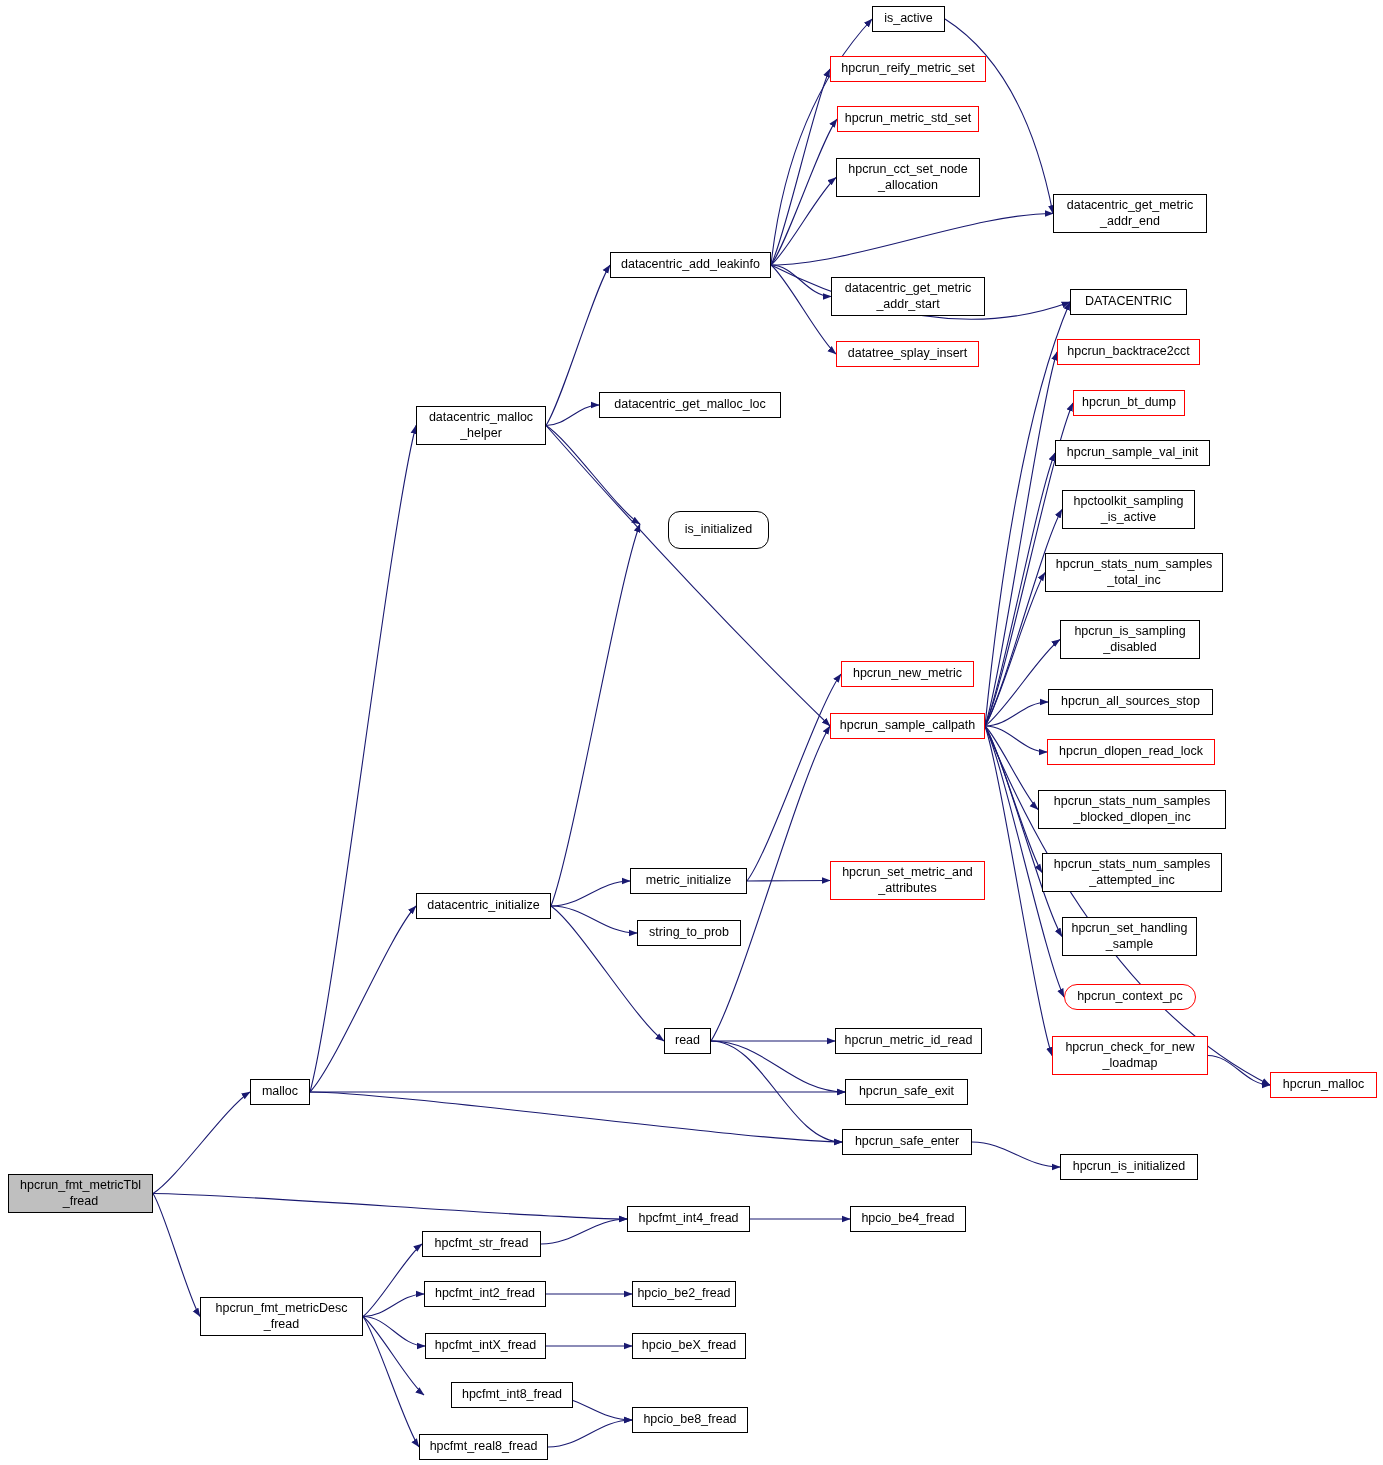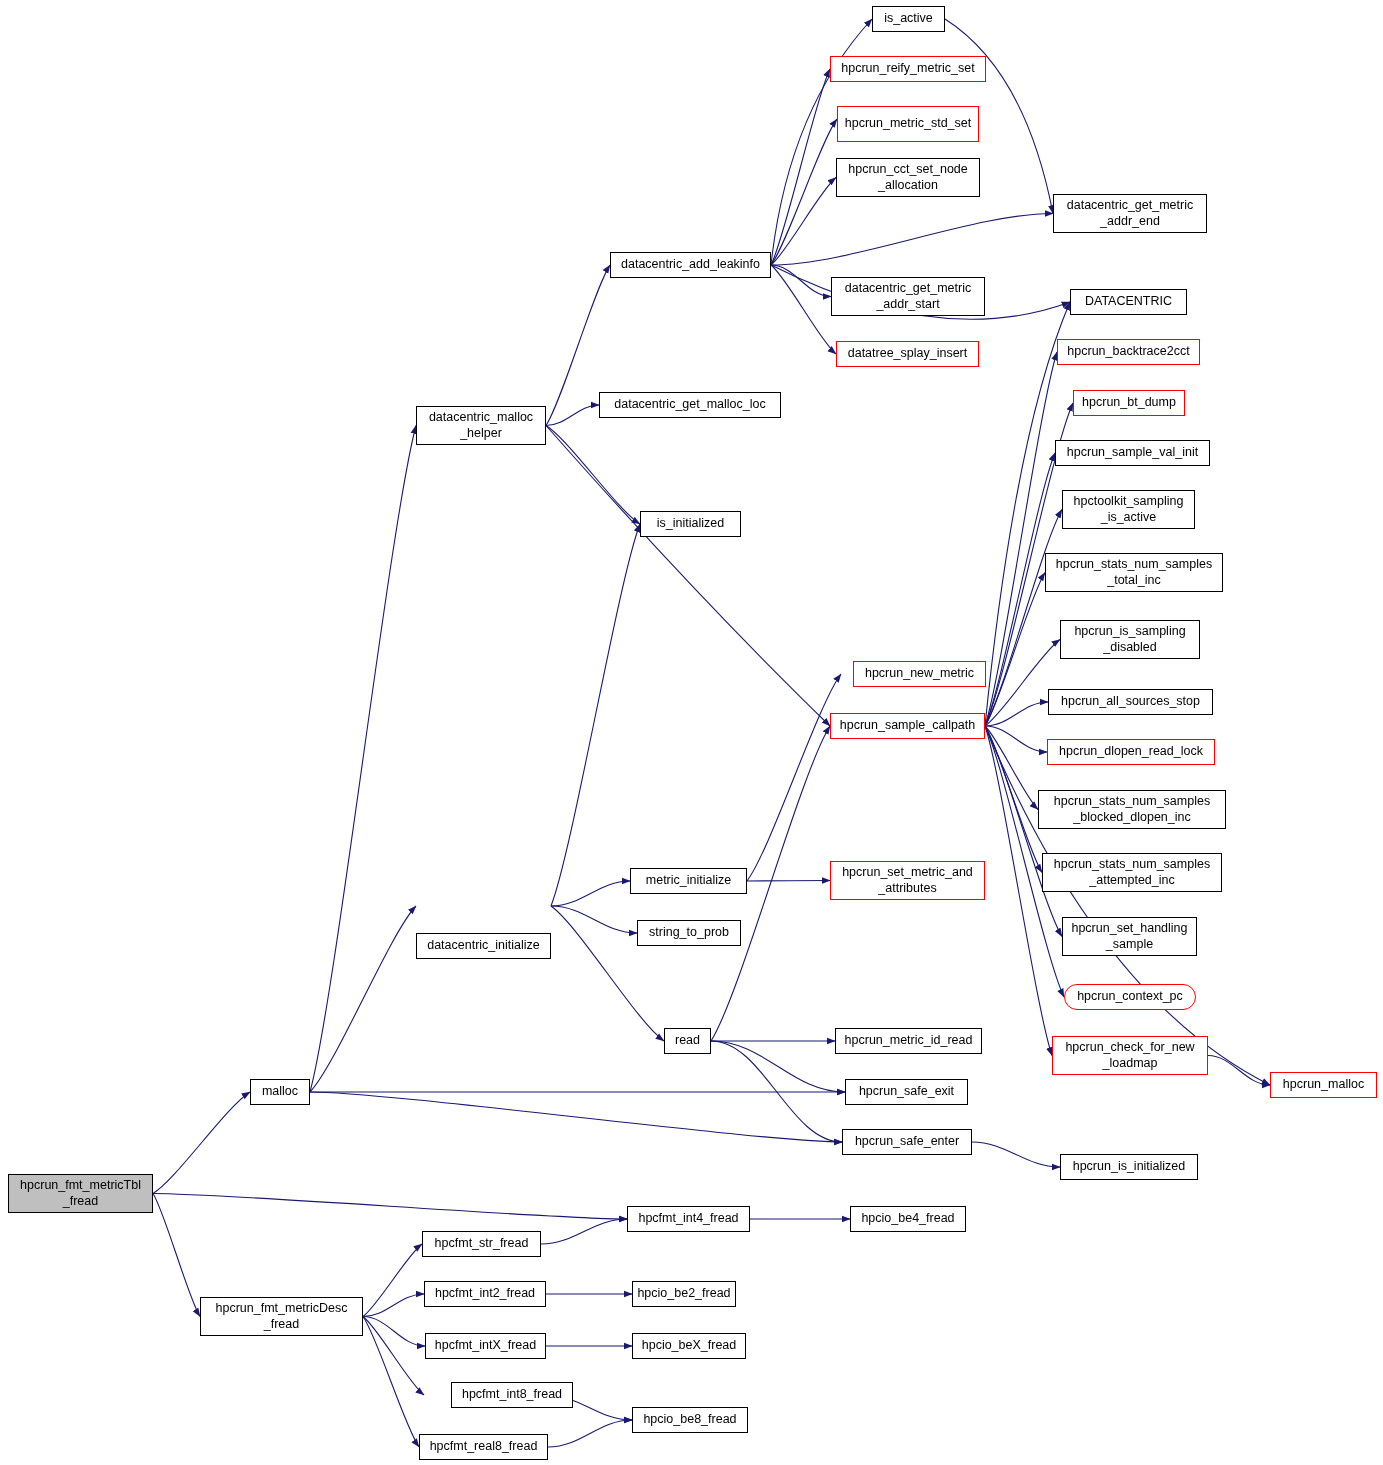--- a/index.html
+++ b/index.html
@@ -81,55 +81,55 @@
       <path d="M 363 1316.5 C 377 1336.075 405 1427.425 419 1447" fill="none" stroke="#191970" stroke-width="1.1" marker-end="url(#arrow)"></path>
       <path d="M 541 1244 C 575.4 1244 592.6 1219 627 1219" fill="none" stroke="#191970" stroke-width="1.1" marker-end="url(#arrow)"></path>
       <path d="M 750 1219 C 790 1219 810 1219 850 1219" fill="none" stroke="#191970" stroke-width="1.1" marker-end="url(#arrow)"></path>
       <path d="M 546 1294 C 580.4 1294 597.6 1294 632 1294" fill="none" stroke="#191970" stroke-width="1.1" marker-end="url(#arrow)"></path>
       <path d="M 546 1346 C 580.4 1346 597.6 1346 632 1346" fill="none" stroke="#191970" stroke-width="1.1" marker-end="url(#arrow)"></path>
       <path d="M 546 1395 C 580.4 1395 597.6 1420 632 1420" fill="none" stroke="#191970" stroke-width="1.1" marker-end="url(#arrow)"></path>
       <path d="M 548 1447 C 581.6 1447 598.4 1420 632 1420" fill="none" stroke="#191970" stroke-width="1.1" marker-end="url(#arrow)"></path>
     </svg>
 <div class="node normal" style="left: 872px; top: 6px; width: 73px; height: 26px;">is_active</div>
     <div class="node red" style="left: 830px; top: 56px; width: 156px; height: 26px;">hpcrun_reify_metric_set</div>
-    <div class="node red" style="left: 837px; top: 106px; width: 142px; height: 36px;">hpcrun_metric_std_set</div>
+    <div class="node red" style="left: 837px; top: 106px; width: 142px; height: 26px;">hpcrun_metric_std_set</div>
     <div class="node normal" style="left: 836px; top: 158px; width: 144px; height: 39px;">hpcrun_cct_set_node
 _allocation</div>
     <div class="node normal" style="left: 1053px; top: 194px; width: 154px; height: 39px;">datacentric_get_metric
 _addr_end</div>
     <div class="node normal" style="left: 610px; top: 252px; width: 161px; height: 26px;">datacentric_add_leakinfo</div>
     <div class="node normal" style="left: 831px; top: 277px; width: 154px; height: 39px;">datacentric_get_metric
 _addr_start</div>
     <div class="node normal" style="left: 1070px; top: 289px; width: 117px; height: 26px;">DATACENTRIC</div>
     <div class="node red" style="left: 1057px; top: 339px; width: 143px; height: 26px;">hpcrun_backtrace2cct</div>
     <div class="node red" style="left: 836px; top: 341px; width: 143px; height: 26px;">datatree_splay_insert</div>
     <div class="node red" style="left: 1073px; top: 390px; width: 112px; height: 26px;">hpcrun_bt_dump</div>
     <div class="node normal" style="left: 599px; top: 392px; width: 182px; height: 26px;">datacentric_get_malloc_loc</div>
     <div class="node normal" style="left: 416px; top: 406px; width: 130px; height: 39px;">datacentric_malloc
 _helper</div>
     <div class="node normal" style="left: 1055px; top: 440px; width: 155px; height: 26px;">hpcrun_sample_val_init</div>
     <div class="node normal" style="left: 1062px; top: 490px; width: 133px; height: 39px;">hpctoolkit_sampling
 _is_active</div>
-    <div class="node normal" style="left: 640px; top: 511px; width: 101px; height: 26px;">is_initialized</div>
+    <div class="node normal" style="left: 668px; top: 511px; width: 101px; height: 38px; border-radius: 12px;">is_initialized</div>
     <div class="node normal" style="left: 1045px; top: 553px; width: 178px; height: 39px;">hpcrun_stats_num_samples
 _total_inc</div>
     <div class="node normal" style="left: 1060px; top: 620px; width: 140px; height: 39px;">hpcrun_is_sampling
 _disabled</div>
-    <div class="node red" style="left: 841px; top: 661px; width: 133px; height: 26px; margin-left: 12px;">hpcrun_new_metric</div>
+    <div class="node red" style="left: 841px; top: 661px; width: 133px; height: 26px;">hpcrun_new_metric</div>
     <div class="node normal" style="left: 1048px; top: 689px; width: 165px; height: 26px;">hpcrun_all_sources_stop</div>
     <div class="node red" style="left: 830px; top: 713px; width: 155px; height: 26px;">hpcrun_sample_callpath</div>
     <div class="node red" style="left: 1047px; top: 739px; width: 168px; height: 26px;">hpcrun_dlopen_read_lock</div>
     <div class="node normal" style="left: 1038px; top: 790px; width: 188px; height: 39px;">hpcrun_stats_num_samples
 _blocked_dlopen_inc</div>
     <div class="node normal" style="left: 1042px; top: 853px; width: 180px; height: 39px;">hpcrun_stats_num_samples
 _attempted_inc</div>
     <div class="node normal" style="left: 630px; top: 868px; width: 117px; height: 26px;">metric_initialize</div>
     <div class="node red" style="left: 830px; top: 861px; width: 155px; height: 39px;">hpcrun_set_metric_and
 _attributes</div>
-    <div class="node normal" style="left: 416px; top: 893px; width: 135px; height: 26px; margin-top: 40px;">datacentric_initialize</div>
+    <div class="node normal" style="left: 416px; top: 893px; width: 135px; height: 26px;">datacentric_initialize</div>
     <div class="node normal" style="left: 637px; top: 920px; width: 104px; height: 26px;">string_to_prob</div>
     <div class="node normal" style="left: 1062px; top: 917px; width: 135px; height: 39px;">hpcrun_set_handling
 _sample</div>
     <div class="node red" style="left: 1064px; top: 984px; width: 132px; height: 26px; border-radius: 13px;">hpcrun_context_pc</div>
     <div class="node normal" style="left: 664px; top: 1028px; width: 47px; height: 26px;">read</div>
     <div class="node normal" style="left: 835px; top: 1028px; width: 147px; height: 26px;">hpcrun_metric_id_read</div>
     <div class="node red" style="left: 1052px; top: 1036px; width: 156px; height: 39px;">hpcrun_check_for_new
 _loadmap</div>
     <div class="node red" style="left: 1270px; top: 1072px; width: 107px; height: 26px;">hpcrun_malloc</div>
     <div class="node normal" style="left: 845px; top: 1079px; width: 123px; height: 26px;">hpcrun_safe_exit</div>

